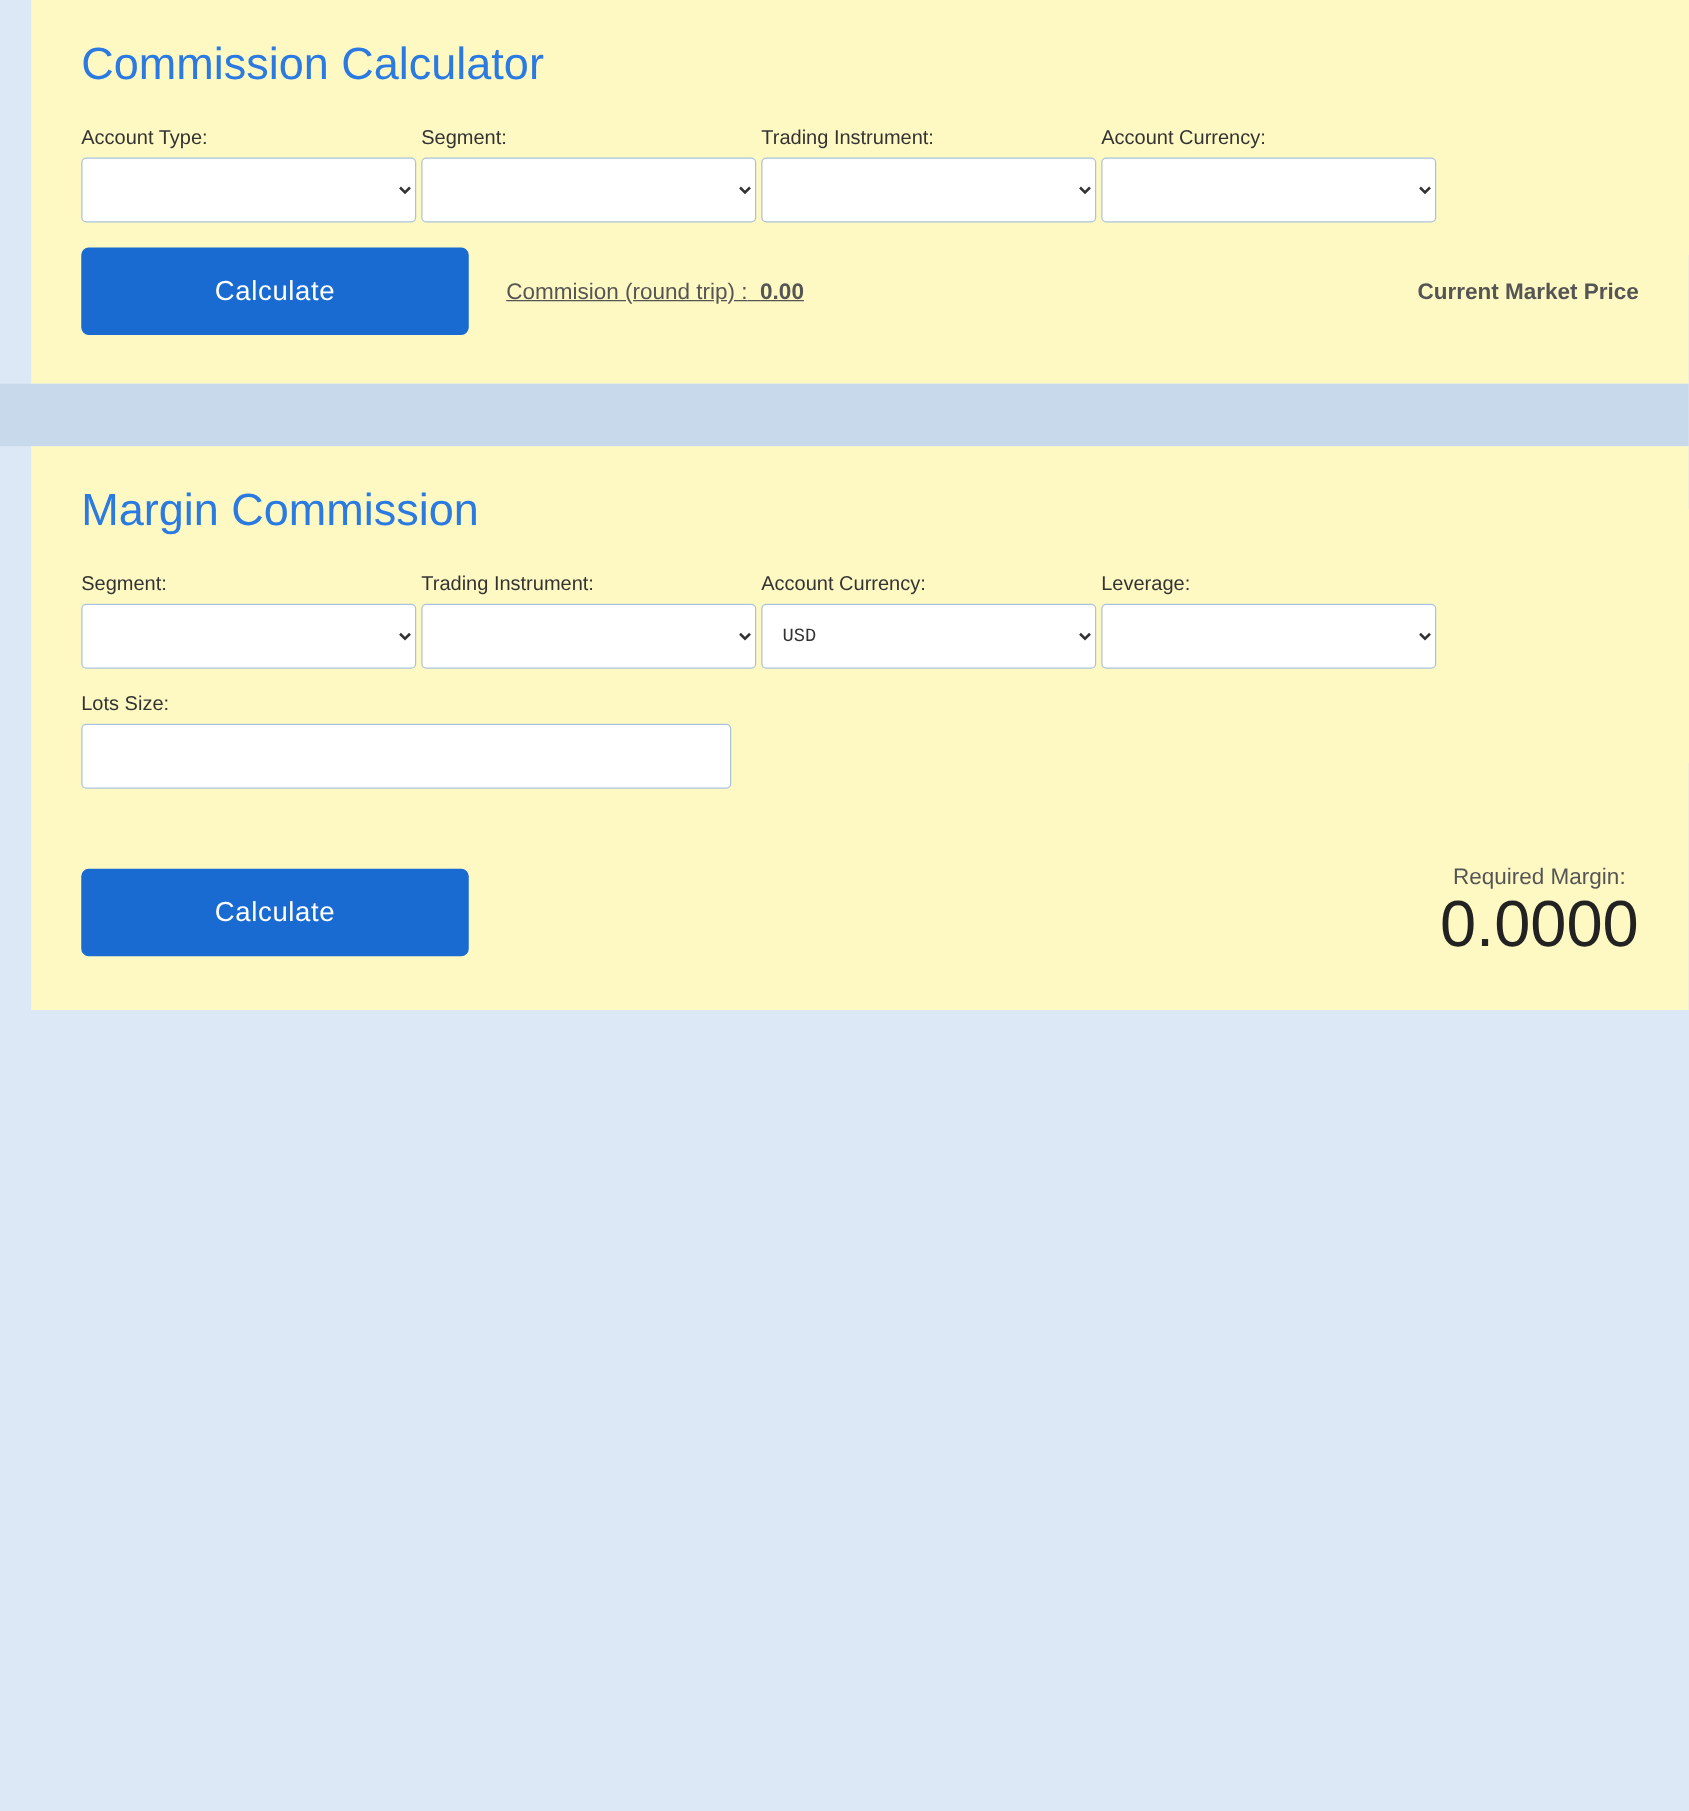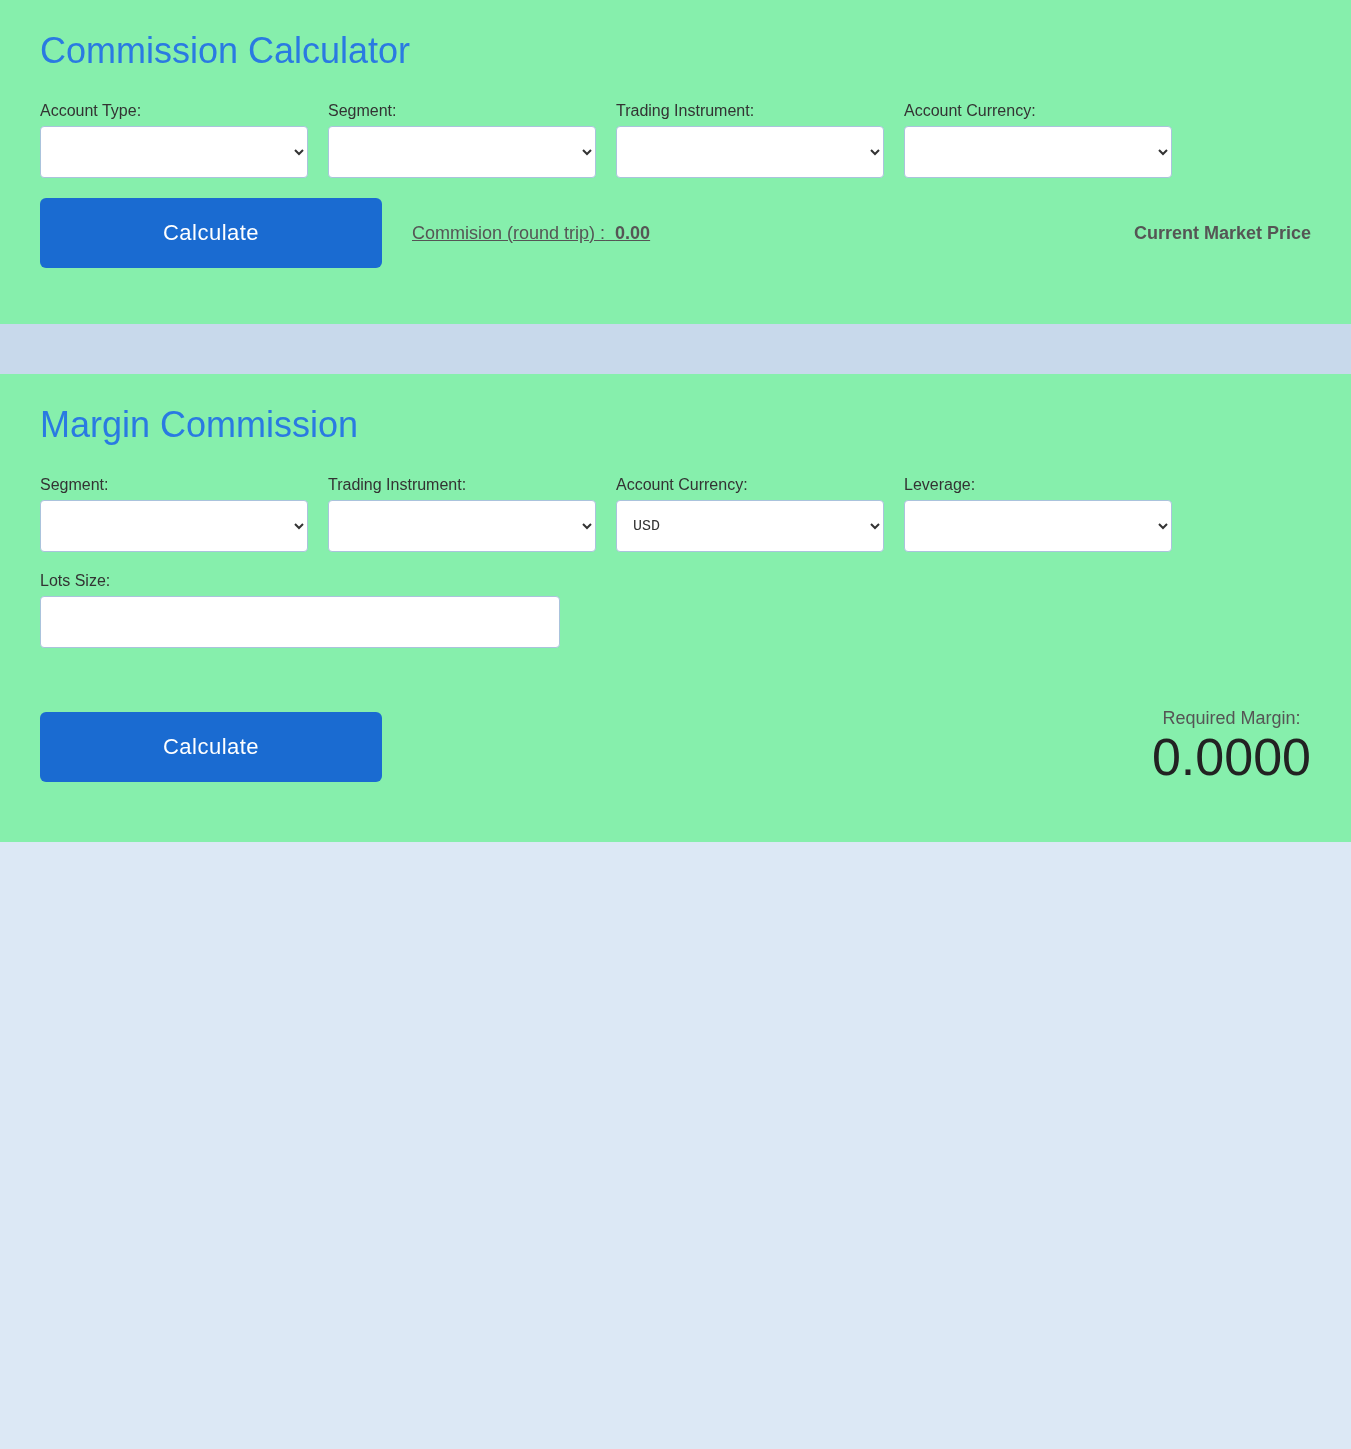--- a/index.html
+++ b/index.html
@@ -9,34 +9,35 @@
     }
 
     body {
       background-color: #dce8f5;
       font-family: Arial, sans-serif;
       width: 1351px;
       min-height: 1449px;
     }
 
     .section {
-      background-color: #86efac;
-      padding: 30px 40px 56px 40px;
+      background-color: #fef9c3;
+      padding: 30px 40px 39px 40px;
+      margin-left: 25px;
     }
 
     .section-title {
       font-size: 36px;
       font-weight: 400;
       color: #2a7ae2;
       margin-bottom: 30px;
     }
 
     .form-row {
       display: flex;
-      gap: 20px;
+      gap: 4px;
       margin-bottom: 20px;
       align-items: flex-end;
     }
 
     .form-group {
       display: flex;
       flex-direction: column;
       gap: 6px;
     }
 
@@ -89,21 +90,21 @@
       gap: 30px;
     }
 
     .btn-calculate {
       background-color: #1a6bd1;
       color: #fff;
       border: none;
       border-radius: 6px;
       padding: 0 30px;
       height: 70px;
-      width: 342px;
+      width: 310px;
       font-size: 22px;
       cursor: pointer;
       font-weight: 500;
       letter-spacing: 0.5px;
     }
 
     .commission-label {
       font-size: 18px;
       color: #555;
       text-decoration: underline;

